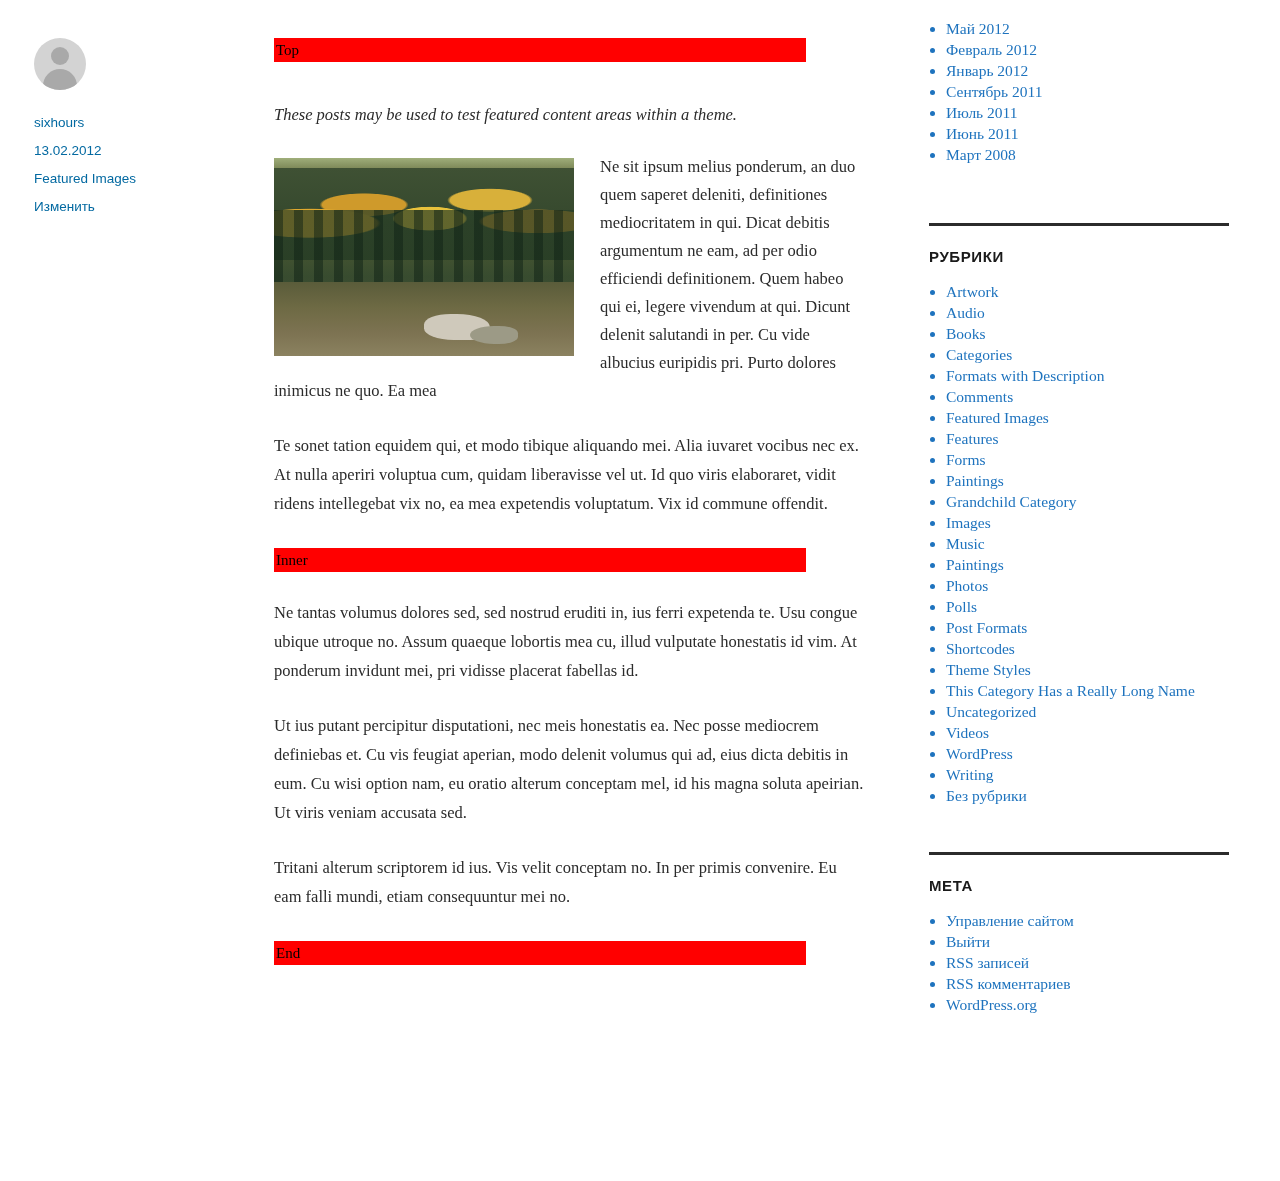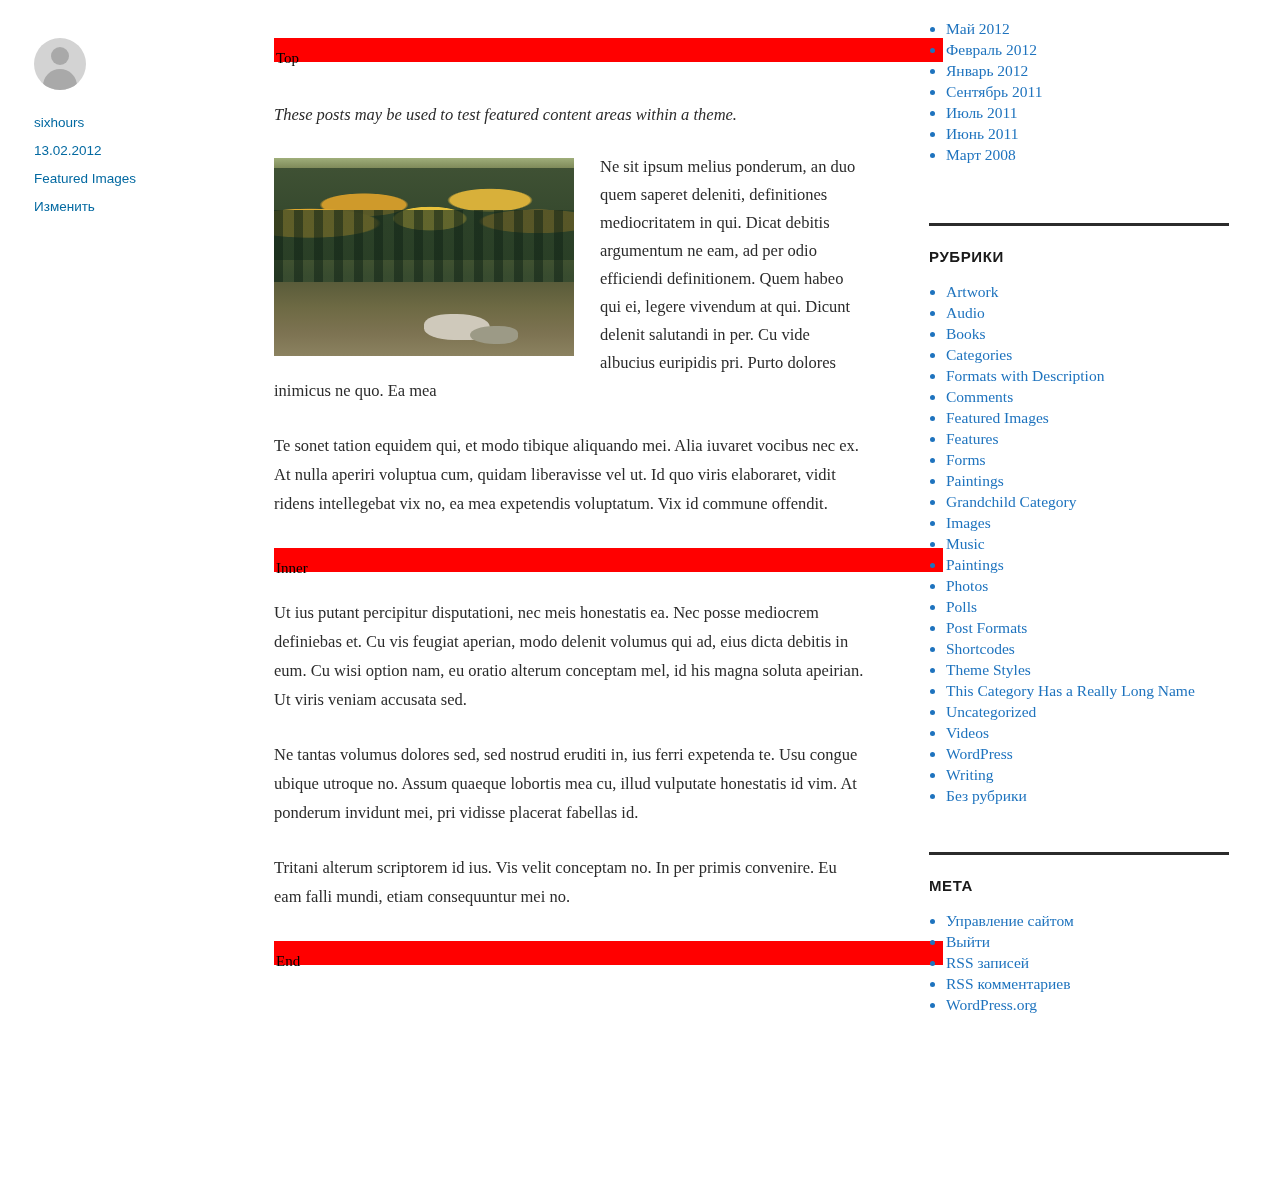--- a/index.html
+++ b/index.html
@@ -67,23 +67,23 @@
     top: 38px;
     width: 594px;
   }
   .red-bar {
     background: #ff0000;
     color: #000000;
     font-family: "Liberation Serif", serif;
     font-size: 15px;
     line-height: 24px;
     height: 24px;
-    padding: 8px 2px;
+    padding: 0 2px;
     box-sizing: border-box;
-    width: 669px;
+    width: 532px;
   }
   .intro {
     font-style: italic;
     font-size: 16.5px;
     line-height: 26px;
     margin: 40px 0 0 0;
   }
   .float-wrap {
     margin-top: 25px;
     overflow: hidden;
@@ -216,22 +216,22 @@
       <div class="rock"></div>
       <div class="rock2"></div>
     </div>
     <p class="flow-text">Ne sit ipsum melius ponderum, an duo quem saperet deleniti, definitiones mediocritatem in qui. Dicat debitis argumentum ne eam, ad per odio efficiendi definitionem. Quem habeo qui ei, legere vivendum at qui. Dicunt delenit salutandi in per. Cu vide albucius euripidis pri. Purto dolores inimicus ne quo. Ea mea</p>
   </div>
 
   <p class="body-p gap-before">Te sonet tation equidem qui, et modo tibique aliquando mei. Alia iuvaret vocibus nec ex. At nulla aperiri voluptua cum, quidam liberavisse vel ut. Id quo viris elaboraret, vidit ridens intellegebat vix no, ea mea expetendis voluptatum. Vix id commune offendit.</p>
 
   <div class="red-bar" style="margin-top:30px">Inner</div>
 
+  <p class="body-p">Ne tantas volumus dolores sed, sed nostrud eruditi in, ius ferri expetenda te. Usu congue ubique utroque no. Assum quaeque lobortis mea cu, illud vulputate honestatis id vim. At ponderum invidunt mei, pri vidisse placerat fabellas id.</p>
   <p class="body-p">Ut ius putant percipitur disputationi, nec meis honestatis ea. Nec posse mediocrem definiebas et. Cu vis feugiat aperian, modo delenit volumus qui ad, eius dicta debitis in eum. Cu wisi option nam, eu oratio alterum conceptam mel, id his magna soluta apeirian. Ut viris veniam accusata sed.</p>
-  <p class="body-p">Ne tantas volumus dolores sed, sed nostrud eruditi in, ius ferri expetenda te. Usu congue ubique utroque no. Assum quaeque lobortis mea cu, illud vulputate honestatis id vim. At ponderum invidunt mei, pri vidisse placerat fabellas id.</p>
   <p class="body-p">Tritani alterum scriptorem id ius. Vis velit conceptam no. In per primis convenire. Eu eam falli mundi, etiam consequuntur mei no.</p>
 
   <div class="red-bar" style="margin-top:30px">End</div>
 </div>
 
 <div class="sidebar">
 
   <div class="widget">
     <ul class="links archives-list">
       <li><a href="#">Май 2012</a></li>

